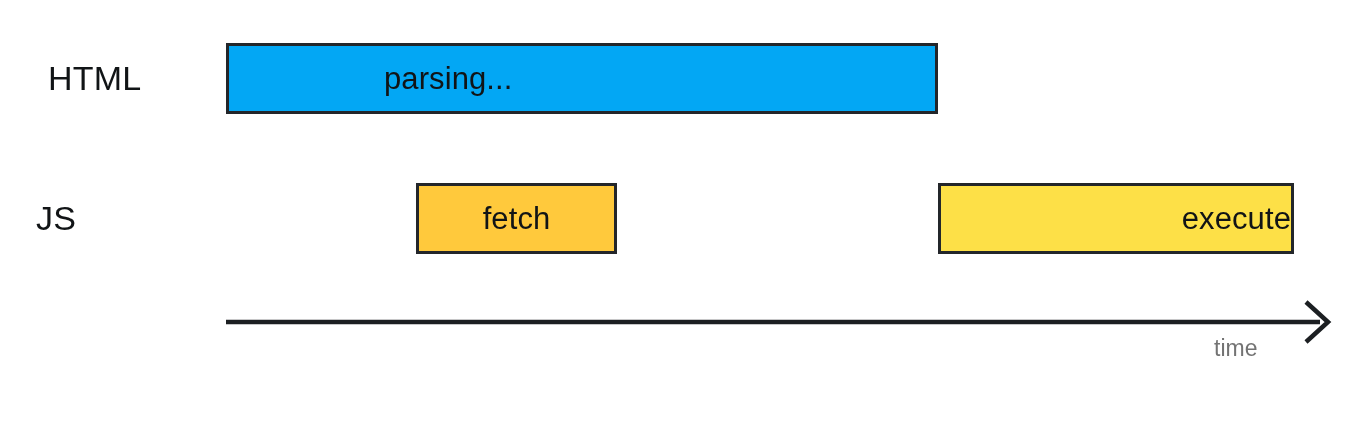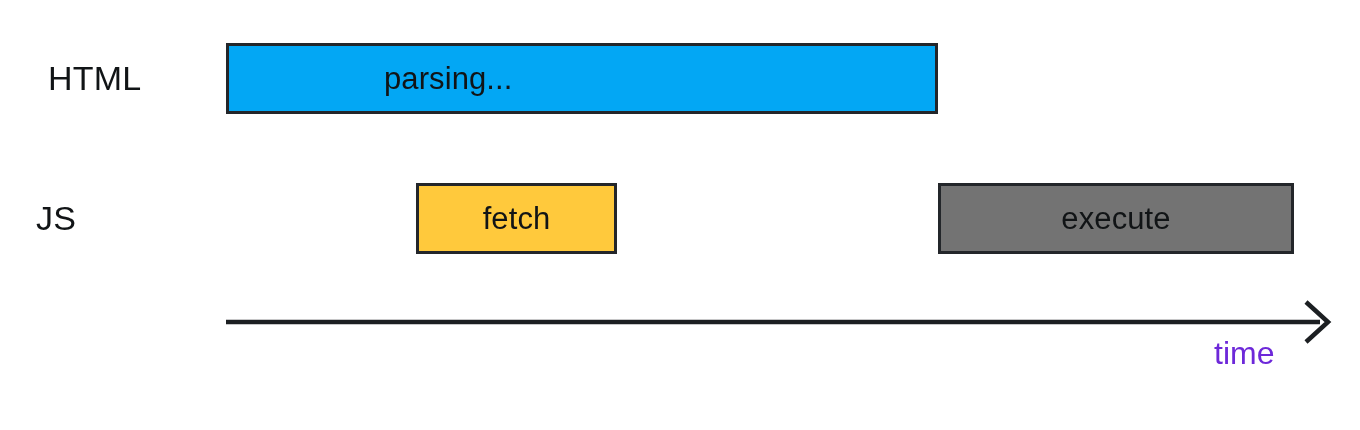--- a/index.html
+++ b/index.html
@@ -73,39 +73,39 @@
     background: #ffc93c;
     justify-content: center;
   }
 
   
   #bar-execute {
     left: 938px;
     top: 183px;
     width: 356px;
     height: 71px;
-    background: #737373;
-    justify-content: center;
+    background: #fde047;
+    justify-content: flex-end;
   }
 
   
   #time-axis {
     position: absolute;
     left: 210px;
     top: 290px;
     width: 1140px;
     height: 70px;
   }
   #time-label {
     position: absolute;
     left: 1214px;
     top: 337px;
-    font-size: 32px;
+    font-size: 23px;
     line-height: 1;
-    color: #6d28d9;
+    color: #737373;
     white-space: nowrap;
   }
 </style>
 </head>
 <body>
 
 <div class="canvas">
 
   <div class="row-label" id="label-html">HTML</div>
 

